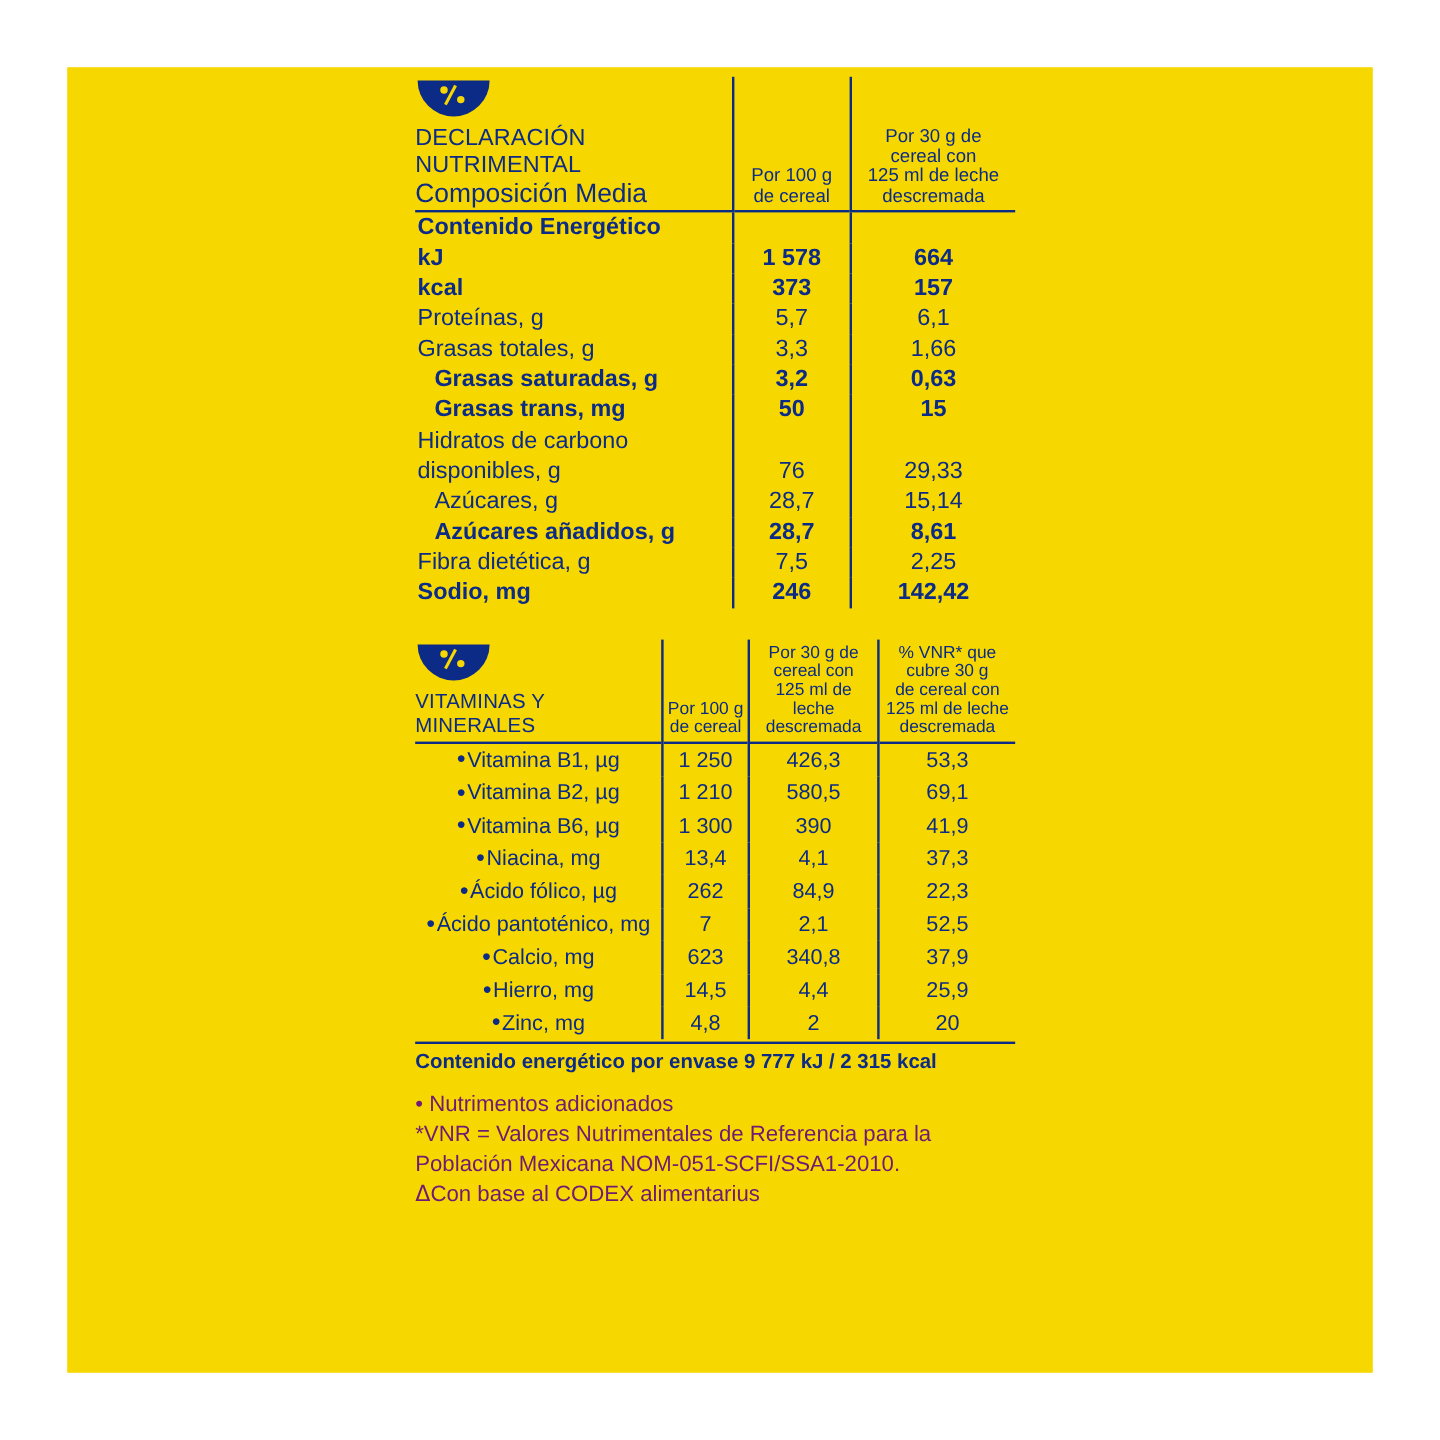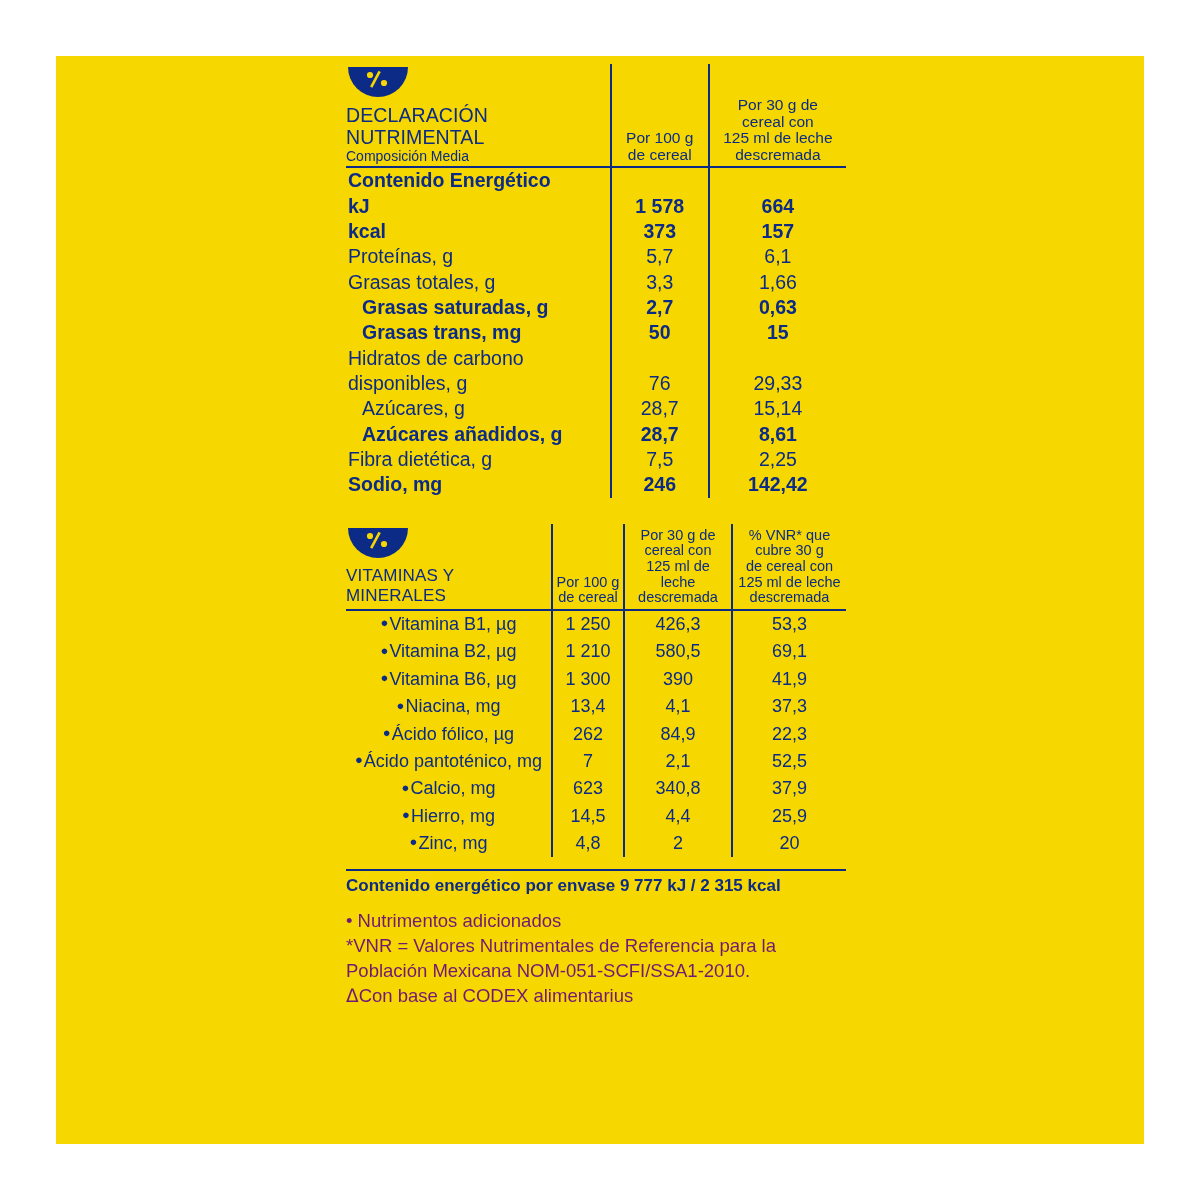--- a/index.html
+++ b/index.html
@@ -61,21 +61,21 @@
   .hdr-left {
     vertical-align: bottom;
     padding-bottom: 2px;
   }
   .title-main {
     font-size: 19.5px;
     line-height: 1.12;
     letter-spacing: .1px;
   }
   .title-sub {
-    font-size: 14px;
+    font-size: 22px;
     line-height: 1.12;
   }
 
   .bowl {
     width: 64px;
     height: 36px;
     position: relative;
     margin-bottom: 5px;
   }
   .bowl svg { display: block; }
@@ -135,21 +135,21 @@
     top: -2px;
     margin-right: 1px;
   }
 
   .energy-line {
     font-size: 17px;
     font-weight: bold;
     color: #0b2b86;
     border-top: 2.5px solid #0b2b86;
     padding-top: 5px;
-    margin-top: 12px;
+    margin-top: 2px;
     width: 500px;
   }
   .footnotes {
     margin-top: 13px;
     color: #701a75;
     font-size: 18.5px;
     line-height: 1.35;
     width: 520px;
   }
   .footnotes div { white-space: pre-wrap; }
@@ -214,21 +214,21 @@
             <td class="val">5,7</td>
             <td class="val">6,1</td>
           </tr>
           <tr>
             <td class="name">Grasas totales, g</td>
             <td class="val">3,3</td>
             <td class="val">1,66</td>
           </tr>
           <tr>
             <td class="name bold indent">Grasas saturadas, g</td>
-            <td class="val bold">2,7</td>
+            <td class="val bold">3,2</td>
             <td class="val bold">0,63</td>
           </tr>
           <tr>
             <td class="name bold indent">Grasas trans, mg</td>
             <td class="val bold">50</td>
             <td class="val bold">15</td>
           </tr>
           <tr>
             <td class="name">Hidratos de carbono</td>
             <td class="val"></td>

